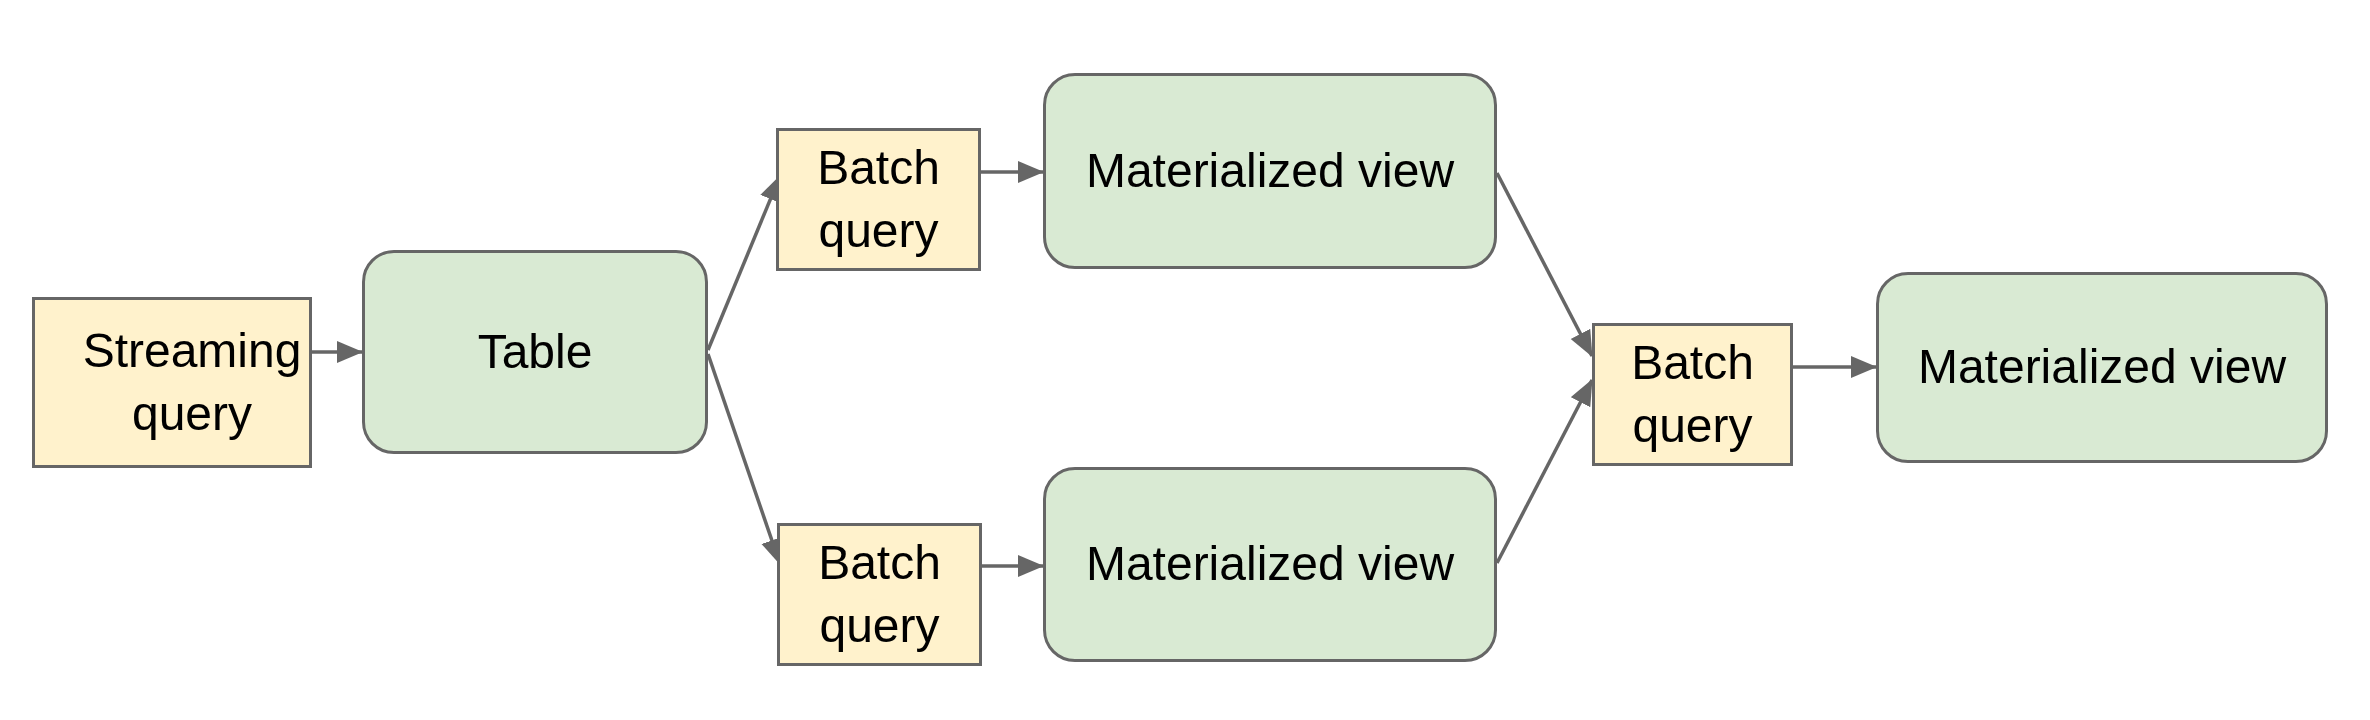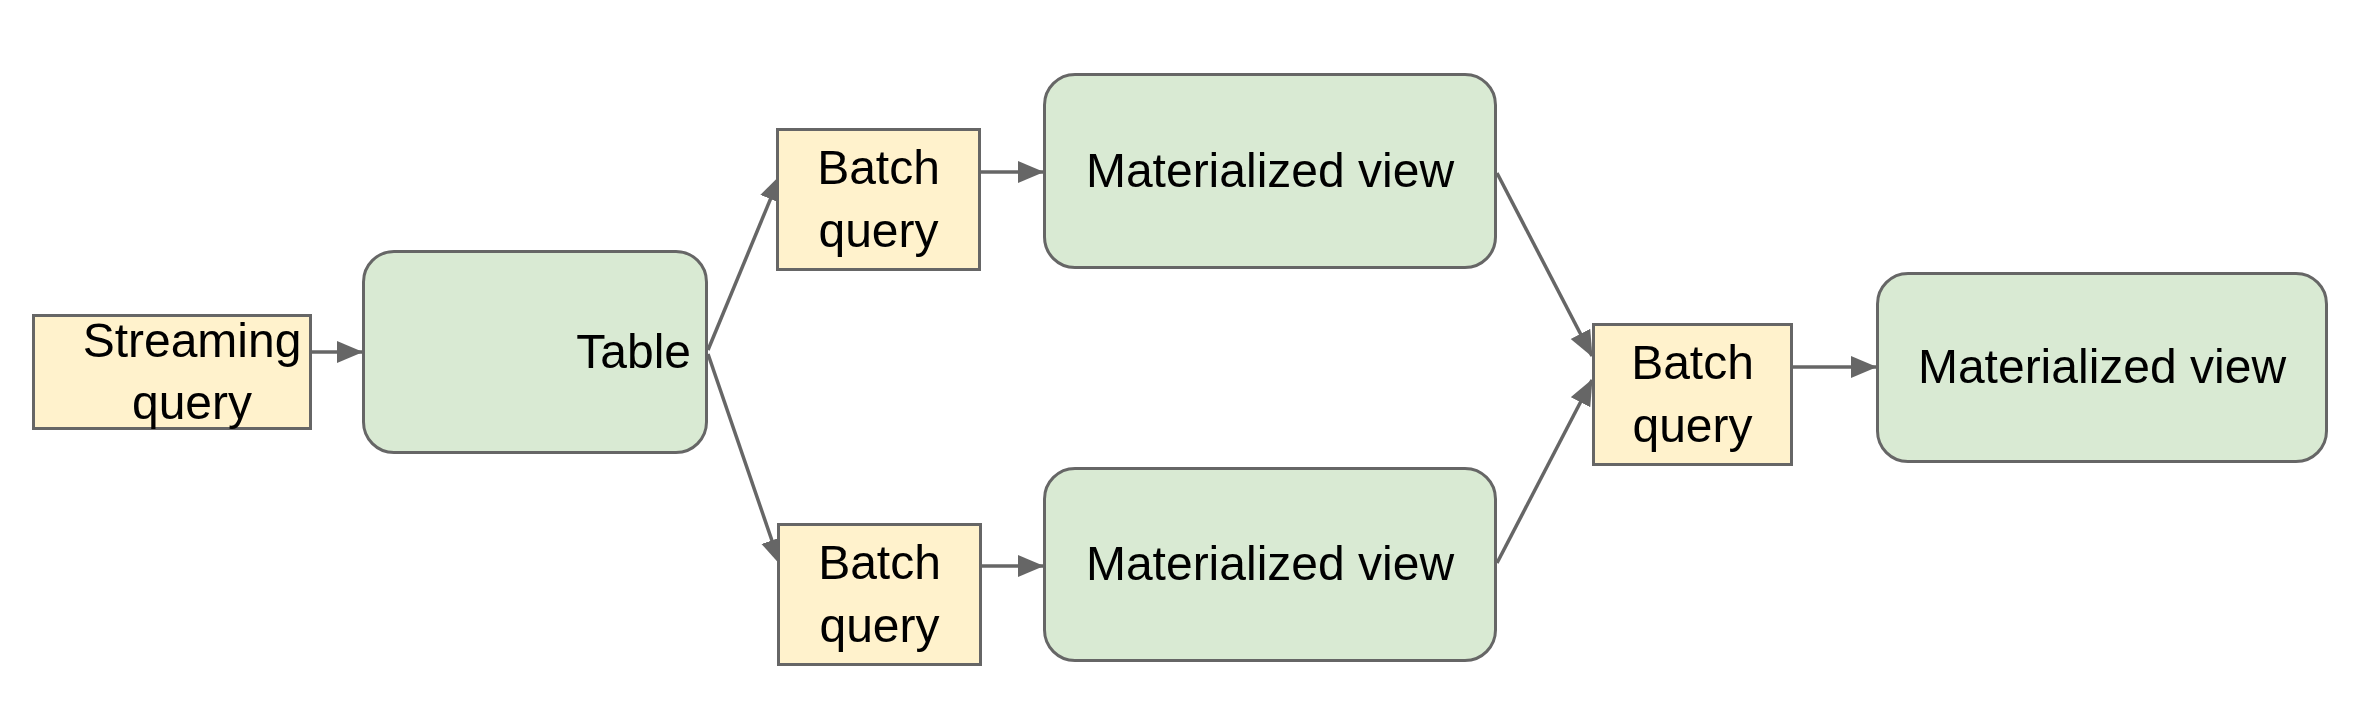--- a/index.html
+++ b/index.html
@@ -41,22 +41,22 @@
     margin-top: 28px;
   }
   .node.rounded {
     background: var(--green-fill, #d9ead3);
     border-radius: 32px;
   }
   .node .label {
     padding: 0 14px;
   }
   
-  #n-streaming-query      { left: 32px;   top: 286px; width: 280px; height: 116px; padding-left: 40px; }
-  #n-table                { left: 362px;  top: 250px; width: 346px; height: 204px; justify-content: flex-end; }
+  #n-streaming-query      { left: 32px;   top: 269px; width: 280px; height: 171px; padding-left: 40px; }
+  #n-table                { left: 362px;  top: 250px; width: 346px; height: 204px; }
   #n-batch-query-top      { left: 776px;  top: 100px; width: 205px; height: 143px; }
   #n-mat-view-top         { left: 1043px; top: 73px;  width: 454px; height: 196px; }
   #n-batch-query-bottom   { left: 777px;  top: 495px; width: 205px; height: 143px; }
   #n-mat-view-bottom      { left: 1043px; top: 467px; width: 454px; height: 195px; }
   #n-batch-query-right    { left: 1592px; top: 295px; width: 201px; height: 143px; }
   #n-mat-view-right       { left: 1876px; top: 272px; width: 452px; height: 191px; }
   .edge {
     stroke: var(--border, #666666);
     stroke-width: 3.5px;
     fill: none;

